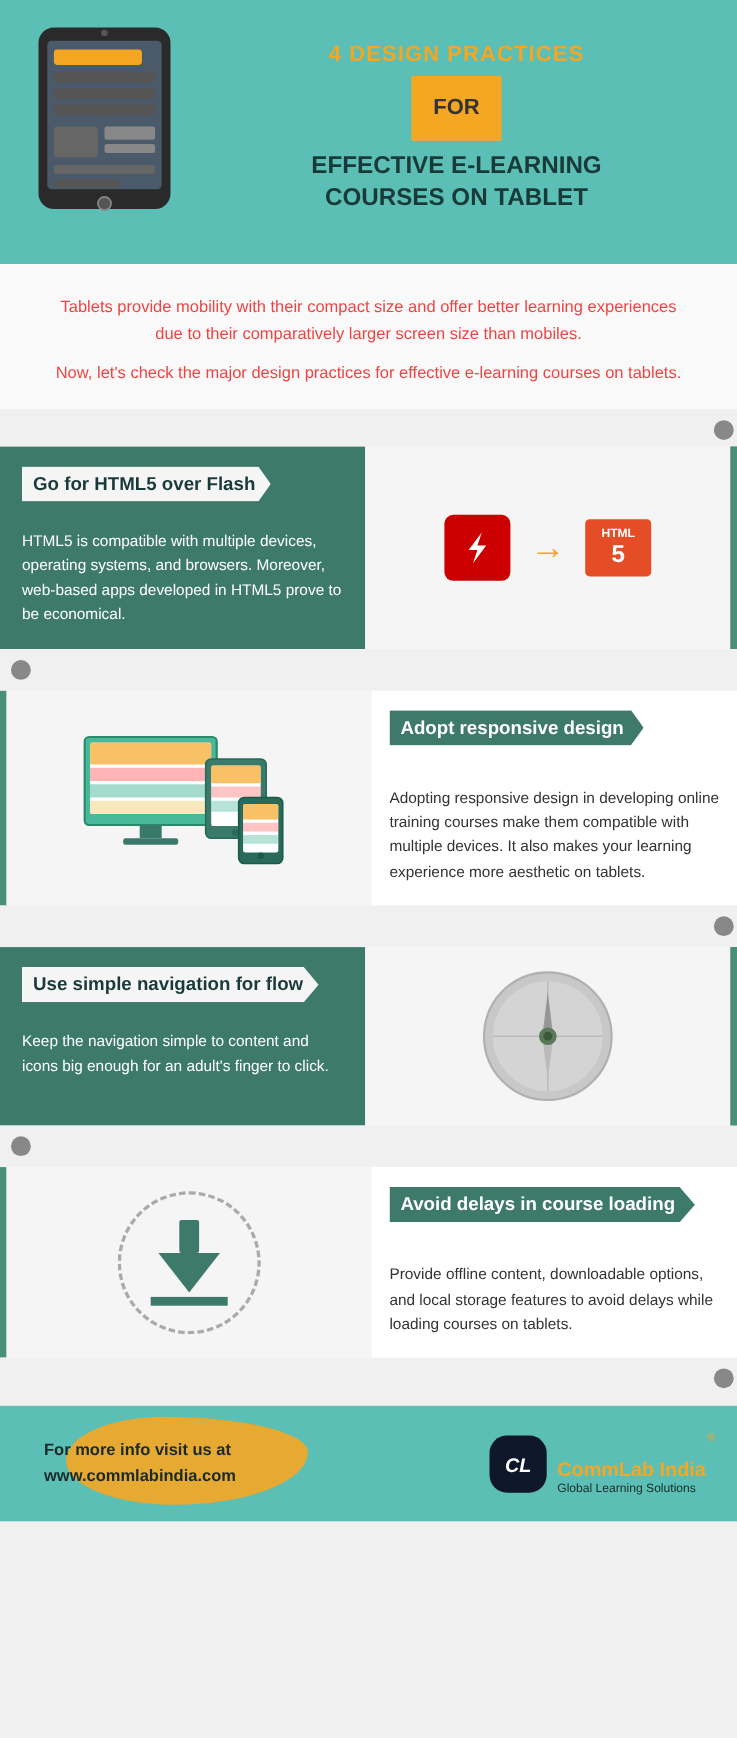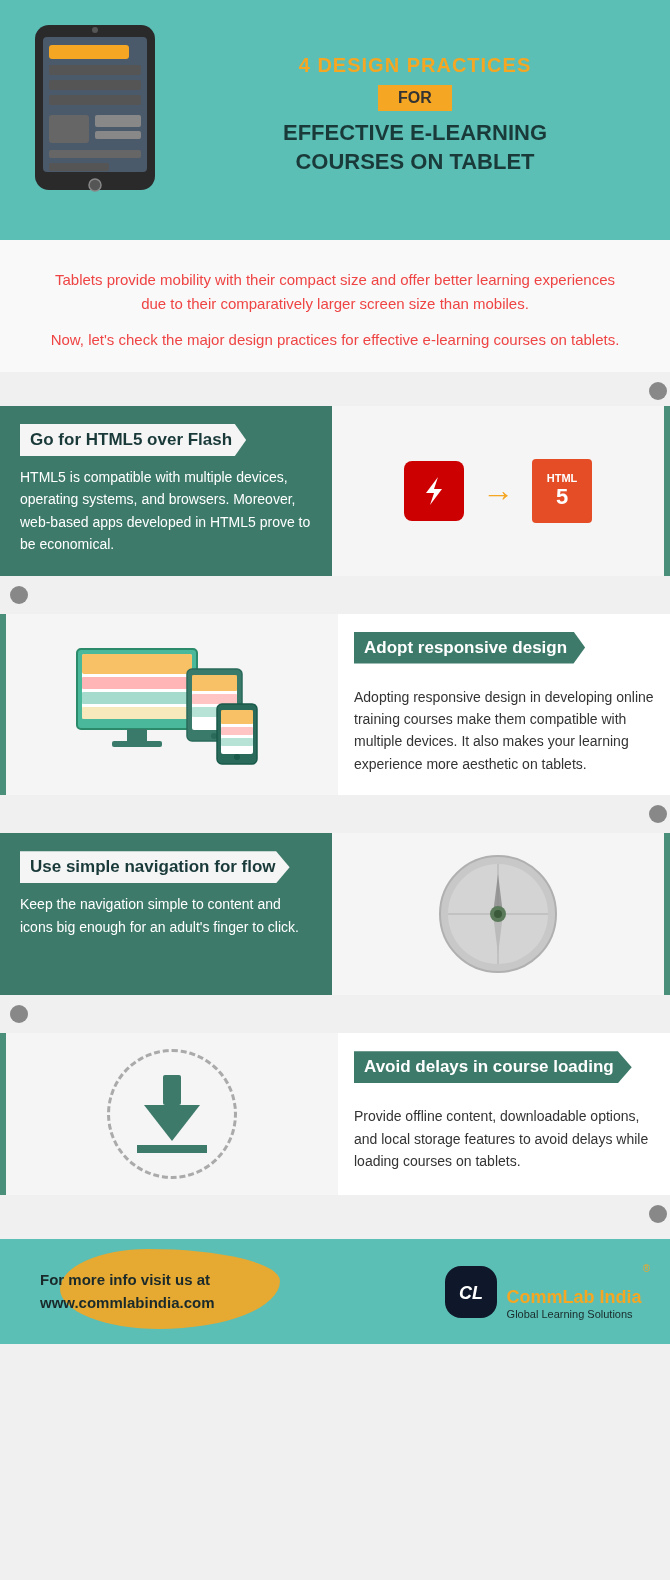--- a/index.html
+++ b/index.html
@@ -38,23 +38,23 @@
       font-size: 20px;
       font-weight: 900;
       color: #f5a623;
       letter-spacing: 1px;
       text-transform: uppercase;
       line-height: 1.2;
     }
     .header-for-banner {
       background: #f5a623;
       color: #333;
-      font-size: 16px;
+      font-size: 20px;
       font-weight: bold;
-      padding: 4px 20px;
+      padding: 18px 20px;
       margin: 8px auto;
       display: inline-block;
       text-transform: uppercase;
     }
     .header-subtitle {
       font-size: 22px;
       font-weight: 900;
       color: #1a3a3a;
       text-transform: uppercase;
       line-height: 1.3;
@@ -126,21 +126,21 @@
       background: #fff;
       padding: 18px 16px 20px 16px;
       display: flex;
       flex-direction: column;
     }
 
     
     .section-title-wrap {
       display: flex;
       align-items: center;
-      margin-bottom: 10px;
+      margin-bottom: 24px;
     }
     .section-title-odd {
       background: #f5f5f5;
       color: #1a3a3a;
       font-size: 17px;
       font-weight: bold;
       padding: 6px 14px 6px 10px;
       position: relative;
       clip-path: polygon(0 0, 95% 0, 100% 50%, 95% 100%, 0 100%);
     }
@@ -185,21 +185,21 @@
       display: flex;
       align-items: center;
       justify-content: center;
       font-size: 28px;
       color: #fff;
       font-weight: bold;
       font-style: italic;
     }
     .html5-logo {
       width: 60px;
-      height: 64px;
+      height: 52px;
       background: #e44d26;
       border-radius: 4px;
       display: flex;
       flex-direction: column;
       align-items: center;
       justify-content: center;
       color: #fff;
       font-size: 10px;
       font-weight: bold;
     }

